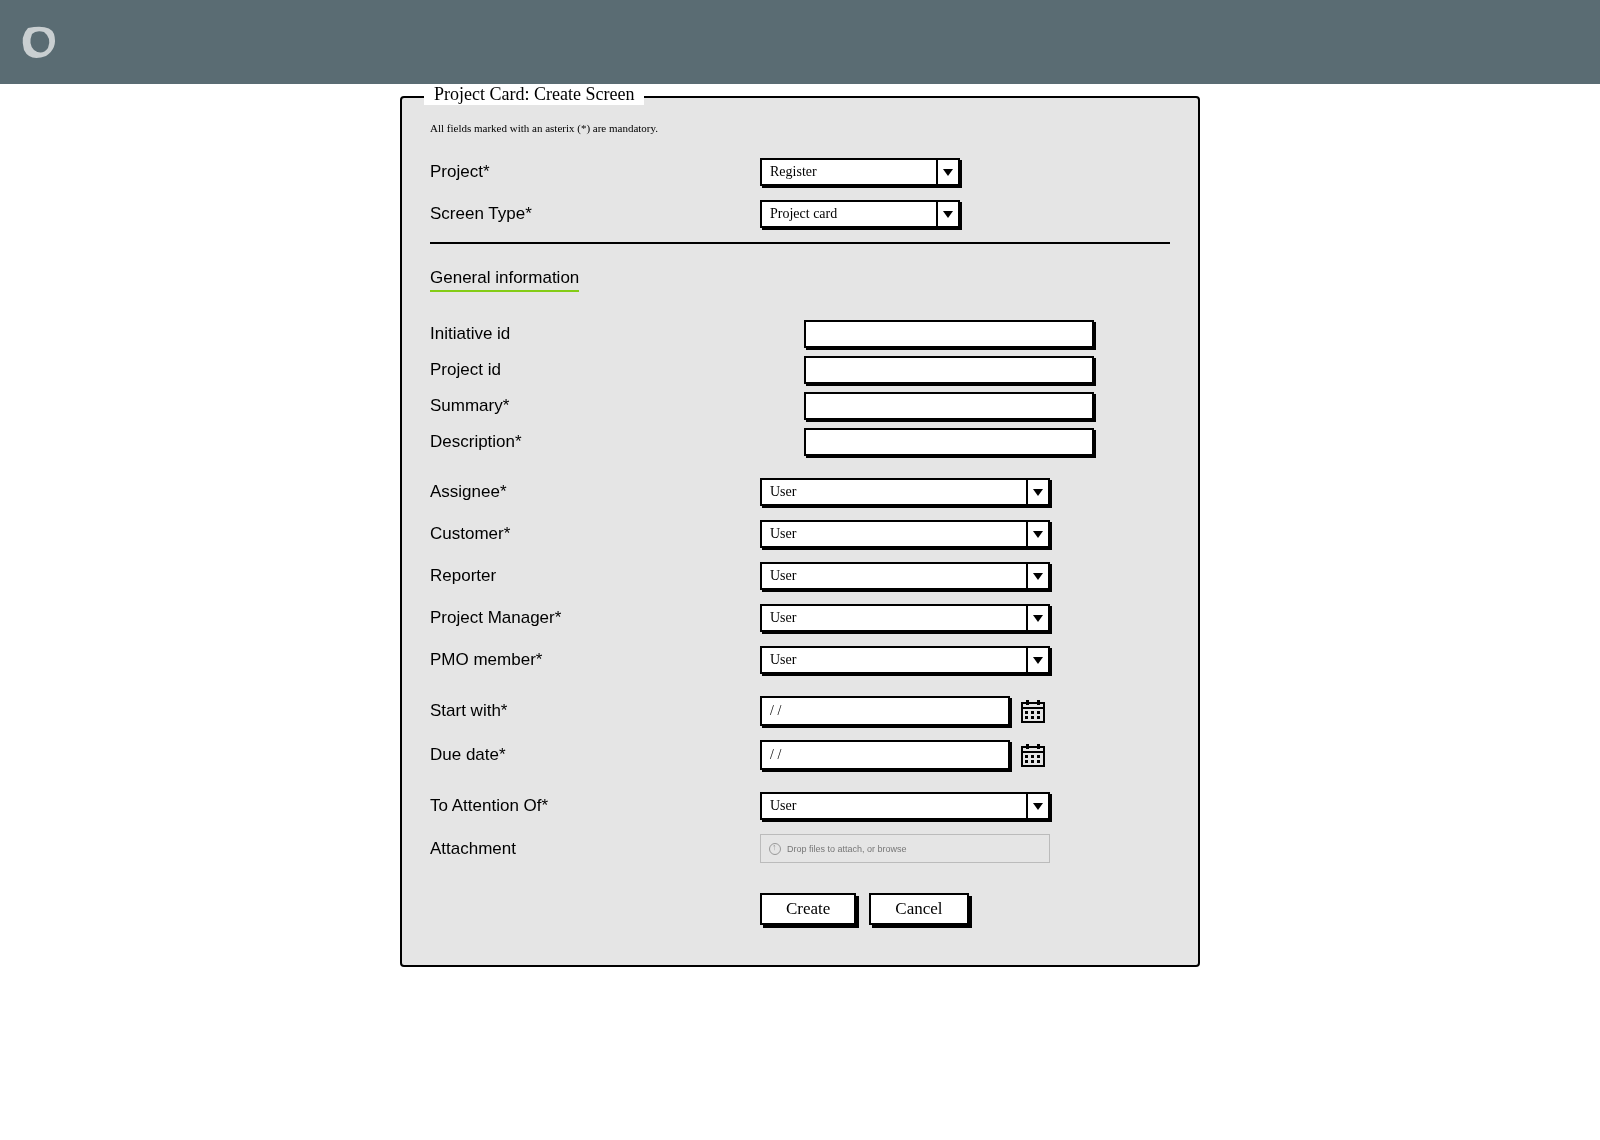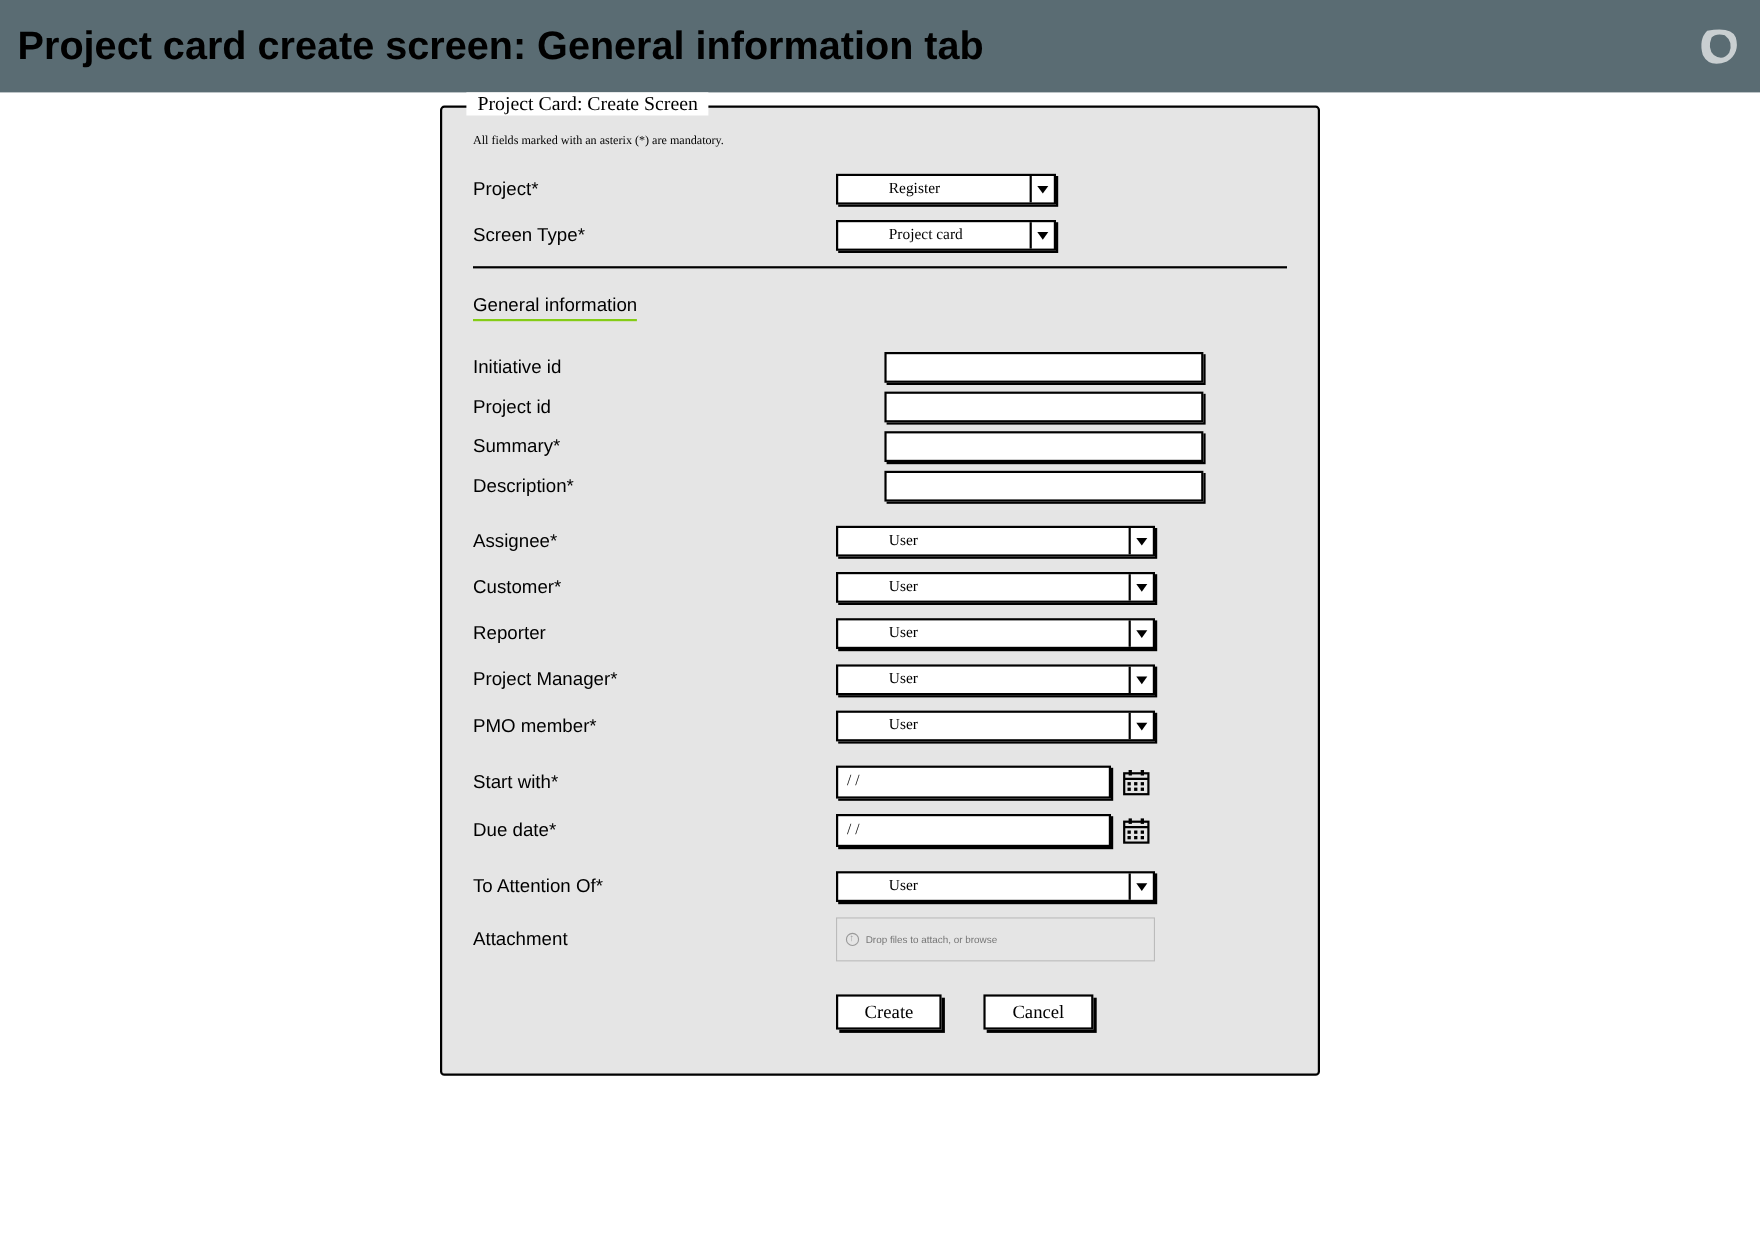--- a/index.html
+++ b/index.html
@@ -80,21 +80,20 @@
       margin-bottom: 28px;
     }
     .select-box {
       position: relative;
       border: 2px solid #000;
       height: 28px;
       display: flex;
       align-items: center;
       background: #fff;
       box-shadow: 2px 2px 0 #000;
-      padding-left: 38px;
     }
     .select-box.small { width: 200px; }
     .select-box.wide { width: 290px; }
     .select-value {
       flex: 1;
       padding: 0 8px;
       font-size: 14px;
       font-family: "Comic Sans MS", cursive;
     }
     .select-arrow {
@@ -134,21 +133,21 @@
       display: flex;
       align-items: center;
       box-shadow: 2px 2px 0 #000;
     }
     .calendar-icon {
       width: 26px;
       height: 26px;
     }
     .attachment-box {
       width: 290px;
-      height: 40px;
+      height: 29px;
       border: 1px solid #bbb;
       display: flex;
       align-items: center;
       gap: 6px;
       padding: 0 8px;
       font-size: 9px;
       color: #777;
       font-family: Arial, sans-serif;
     }
     .upload-icon {
@@ -160,40 +159,39 @@
     }
     .upload-icon::after {
       content: "↑";
       position: absolute;
       top: -2px; left: 2px;
       font-size: 9px;
       color: #999;
     }
     .button-row {
       display: flex;
-      gap: 38px;
+      gap: 13px;
       margin-top: 30px;
       margin-left: 330px;
     }
     .sketch-btn {
       border: 2px solid #000;
       padding: 4px 24px;
       font-size: 17px;
       font-family: "Comic Sans MS", cursive;
       background: #fff;
       box-shadow: 3px 3px 0 #000;
       cursor: pointer;
     }
     .tight-rows .row { margin-bottom: 8px; gap: 44px; }
   </style>
 </head>
 <body>
 
 <div class="header-bar">
-  <div class="header-title">Project card create screen: General information tab</div>
   <svg class="logo" viewBox="0 0 44 44">
     <path d="M12 8 Q34 4 38 14 Q42 28 30 36 Q14 42 8 30 Q4 16 12 8 Z M16 14 Q12 24 18 30 Q26 36 32 28 Q36 18 28 12 Q20 10 16 14 Z" fill="#c9cfd1" fill-rule="evenodd"></path>
   </svg>
 </div>
 
 <div class="canvas">
   <div class="wireframe">
     <div class="frame-legend">Project Card: Create Screen</div>
     <div class="note">All fields marked with an asterix (*) are mandatory.</div>
 

